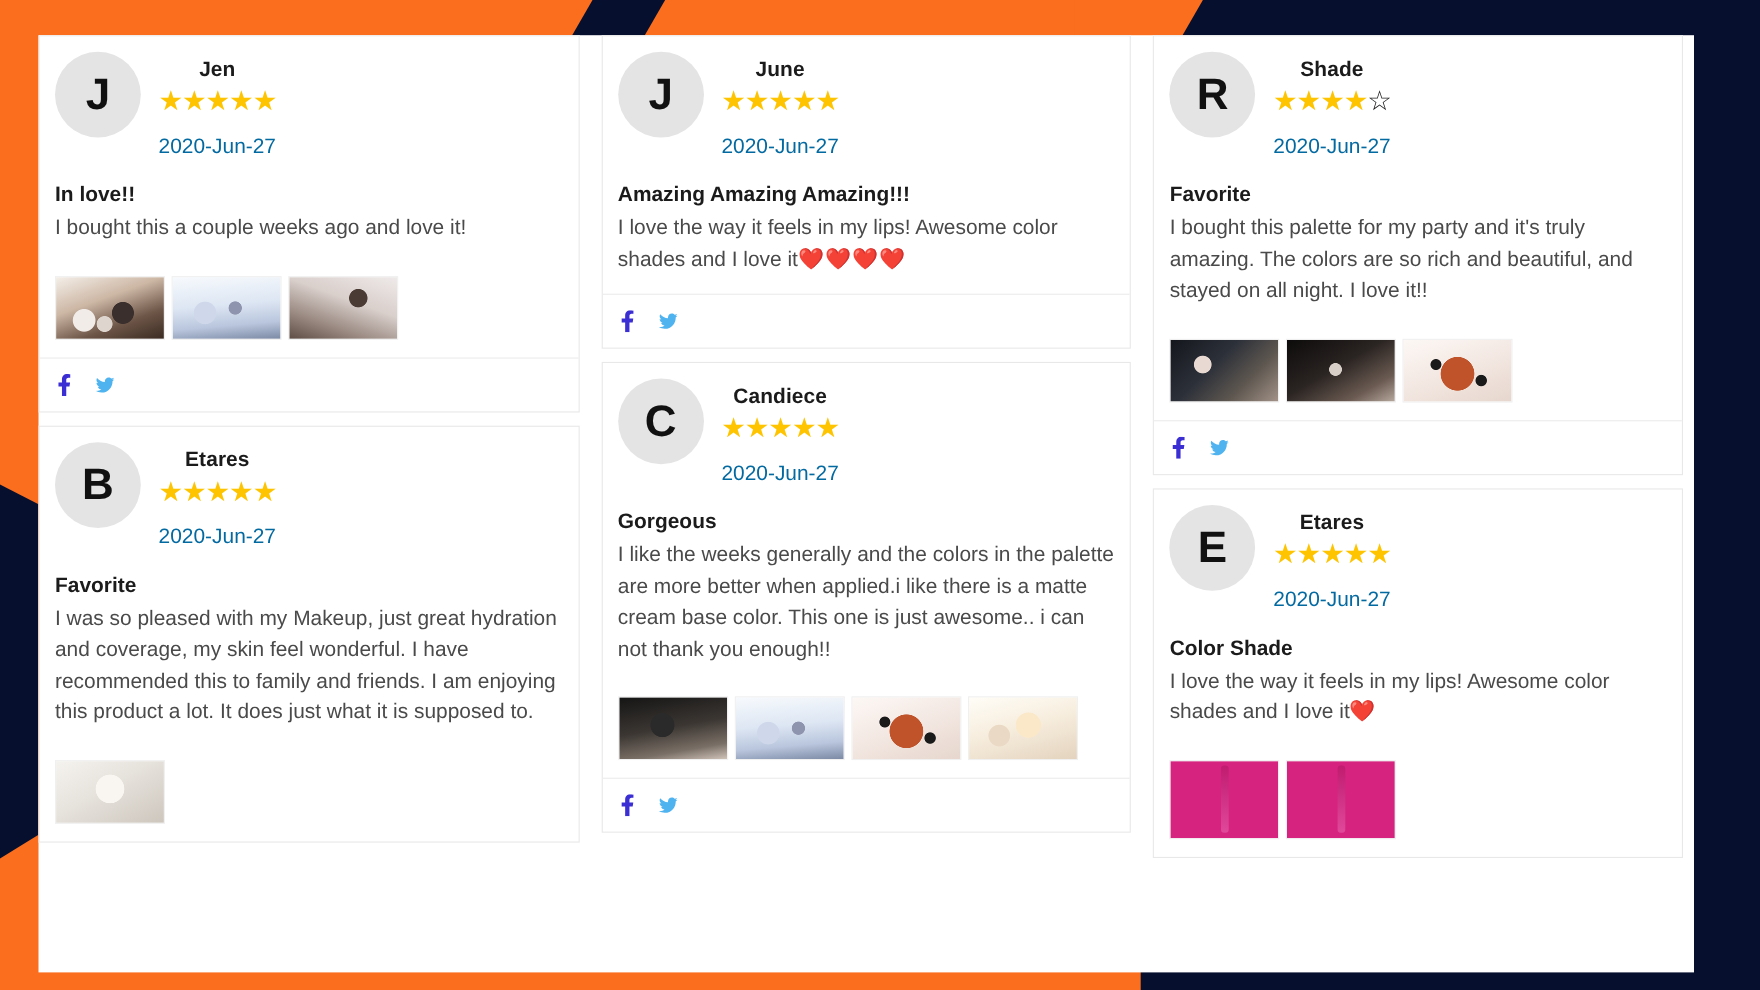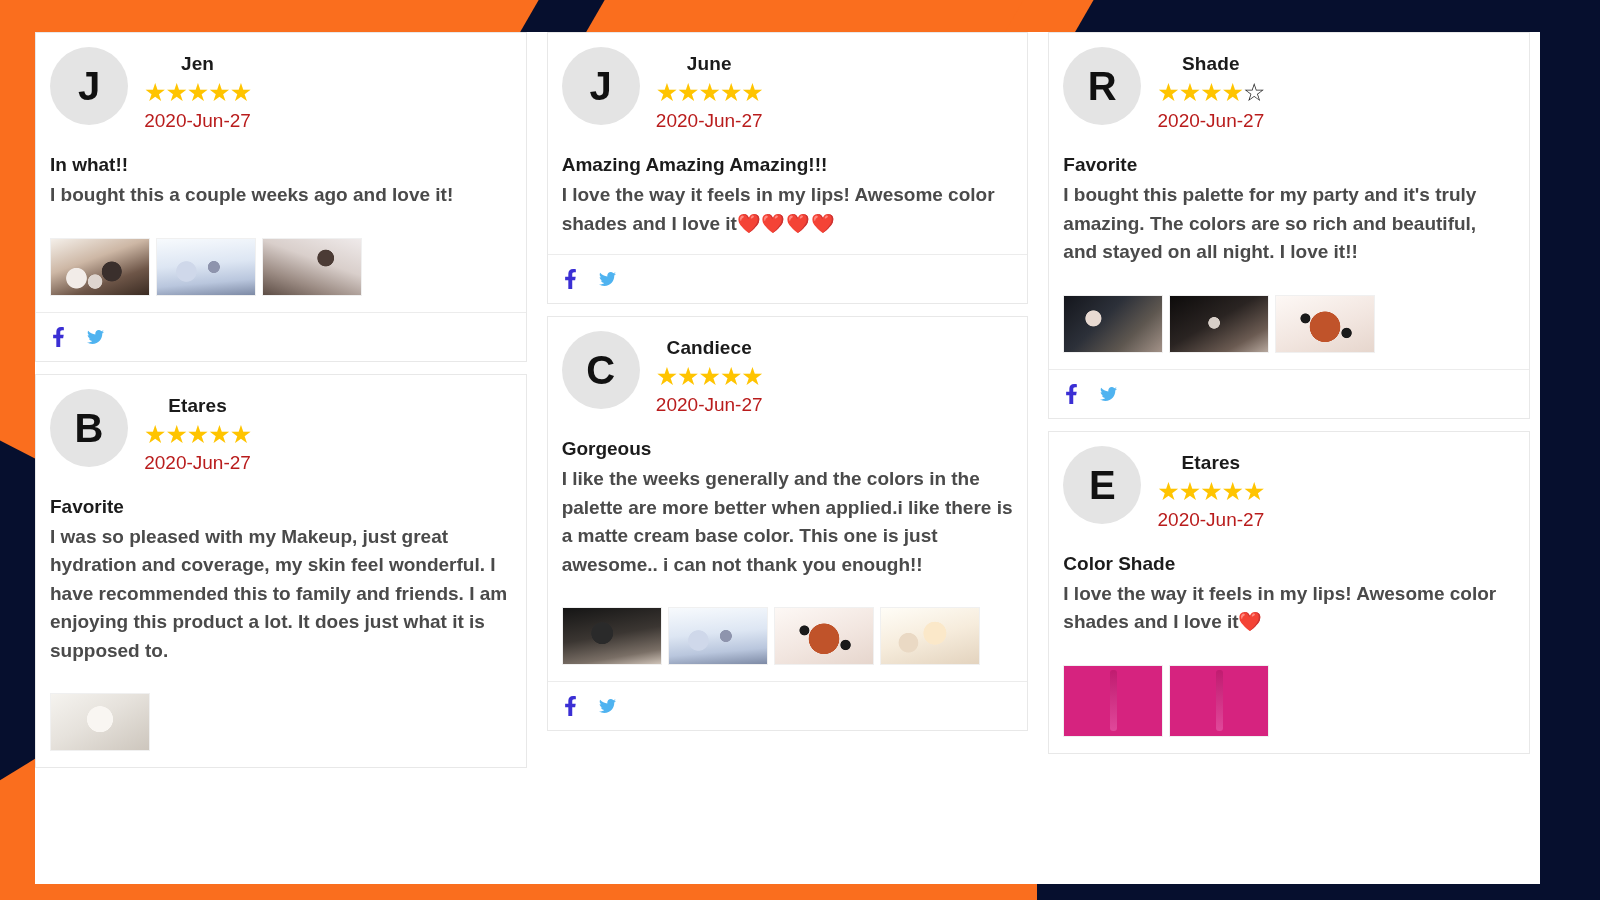--- a/index.html
+++ b/index.html
@@ -87,29 +87,29 @@
     line-height: 1;
   }
   .ident { padding-top: 6px; text-align: center; }
   .name {
     font-size: 19px; font-weight: bold; color: #1b1b1b;
     letter-spacing: .1px;
   }
   .stars { margin-top: 5px; font-size: 25px; line-height: 1; letter-spacing: -1px; }
   .star-on { color: #FFC400; }
   .star-off { color: #1b1b1b; }
-  .date { margin-top: 5px; font-size: 19px; color: #b91c1c; }
+  .date { margin-top: 18px; font-size: 19px; color: #0369a1; }
 
   .r-title {
     margin-top: 22px;
     font-size: 19px; font-weight: bold; color: #1b1b1b;
   }
   .r-text {
     margin-top: 5px;
-    font-size: 19px; line-height: 1.50; color: #4a4a4a; font-weight: bold;
+    font-size: 19px; line-height: 1.50; color: #4a4a4a;
   }
   .heart { color: #e8112d; letter-spacing: 1px; }
 
   .thumbs { margin-top: 28px; display: flex; gap: 6px; }
   .thumb {
     width: 100px; height: 58px;
     background-size: cover; background-position: center;
     border: 1px solid #f0f0f0;
     flex: 0 0 auto;
   }
@@ -187,21 +187,21 @@
           <div class="card">
             <div class="card-body">
               <div class="head">
                 <div class="avatar">J</div>
                 <div class="ident">
                   <div class="name">Jen</div>
                   <div class="stars"><span class="star-on">★</span><span class="star-on">★</span><span class="star-on">★</span><span class="star-on">★</span><span class="star-on">★</span></div>
                   <div class="date">2020-Jun-27</div>
                 </div>
               </div>
-              <div class="r-title">In what!!</div>
+              <div class="r-title">In love!!</div>
               <div class="r-text">I bought this a couple weeks ago and love it!</div>
               <div class="thumbs">
                 <div class="thumb ph-a"></div>
                 <div class="thumb ph-b"></div>
                 <div class="thumb ph-c"></div>
               </div>
             </div>
             <div class="card-foot">
               <a>
                 <svg class="soc" viewBox="0 0 320 512">

